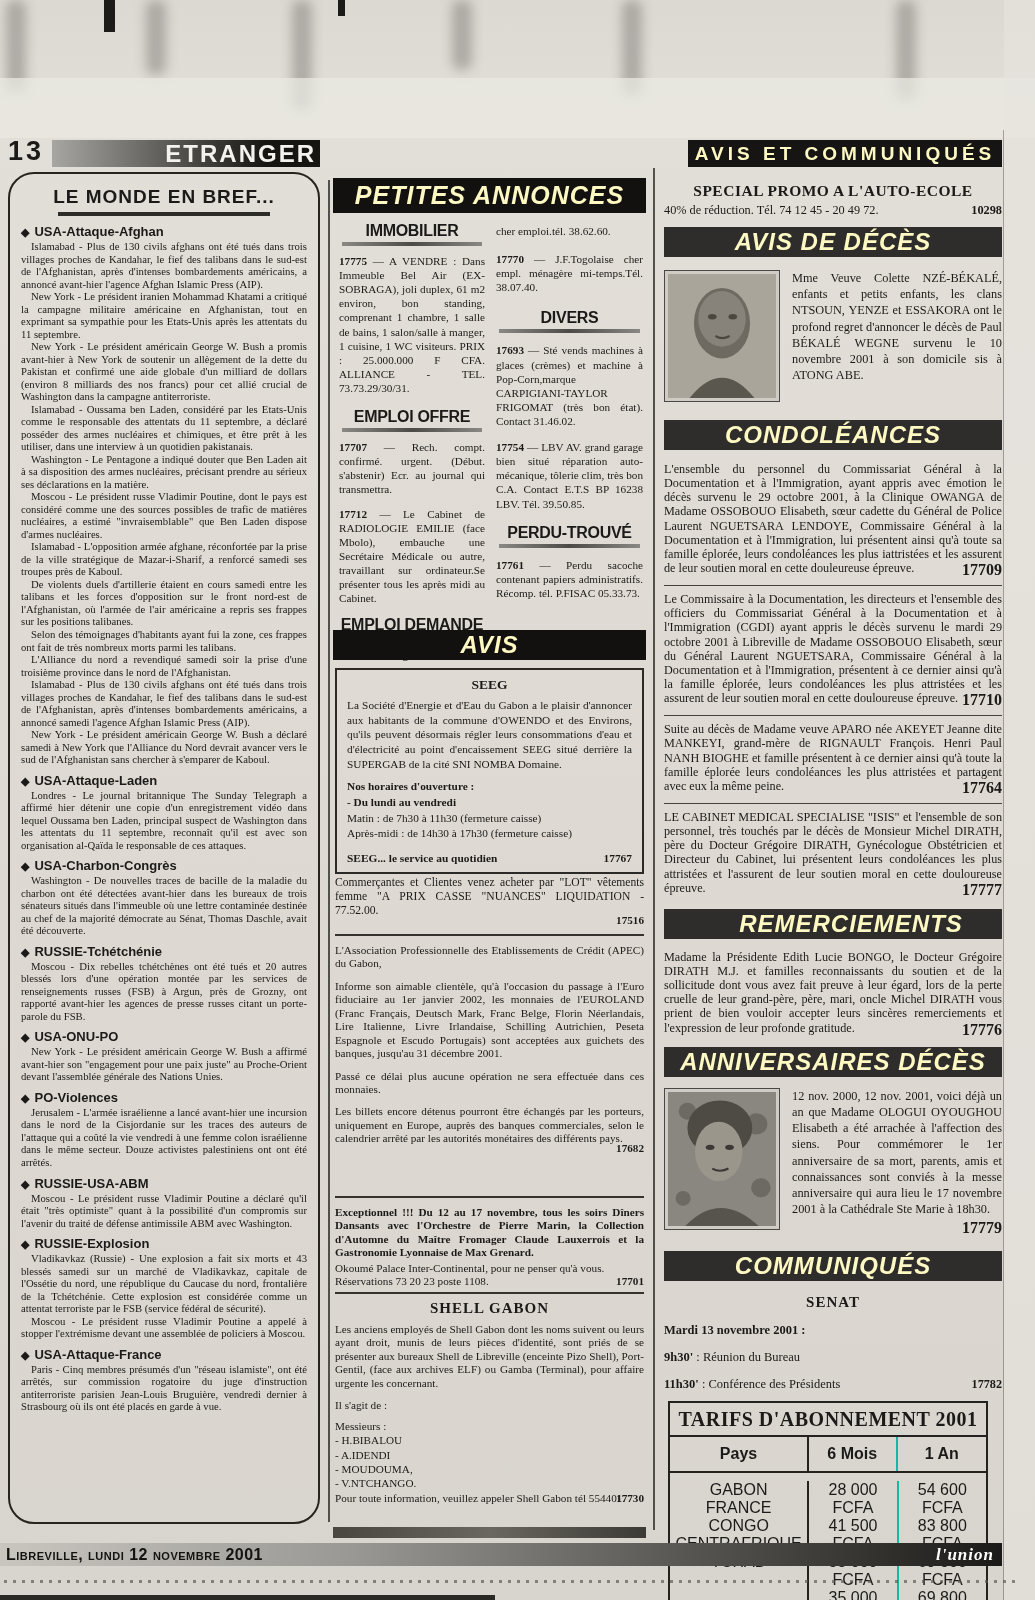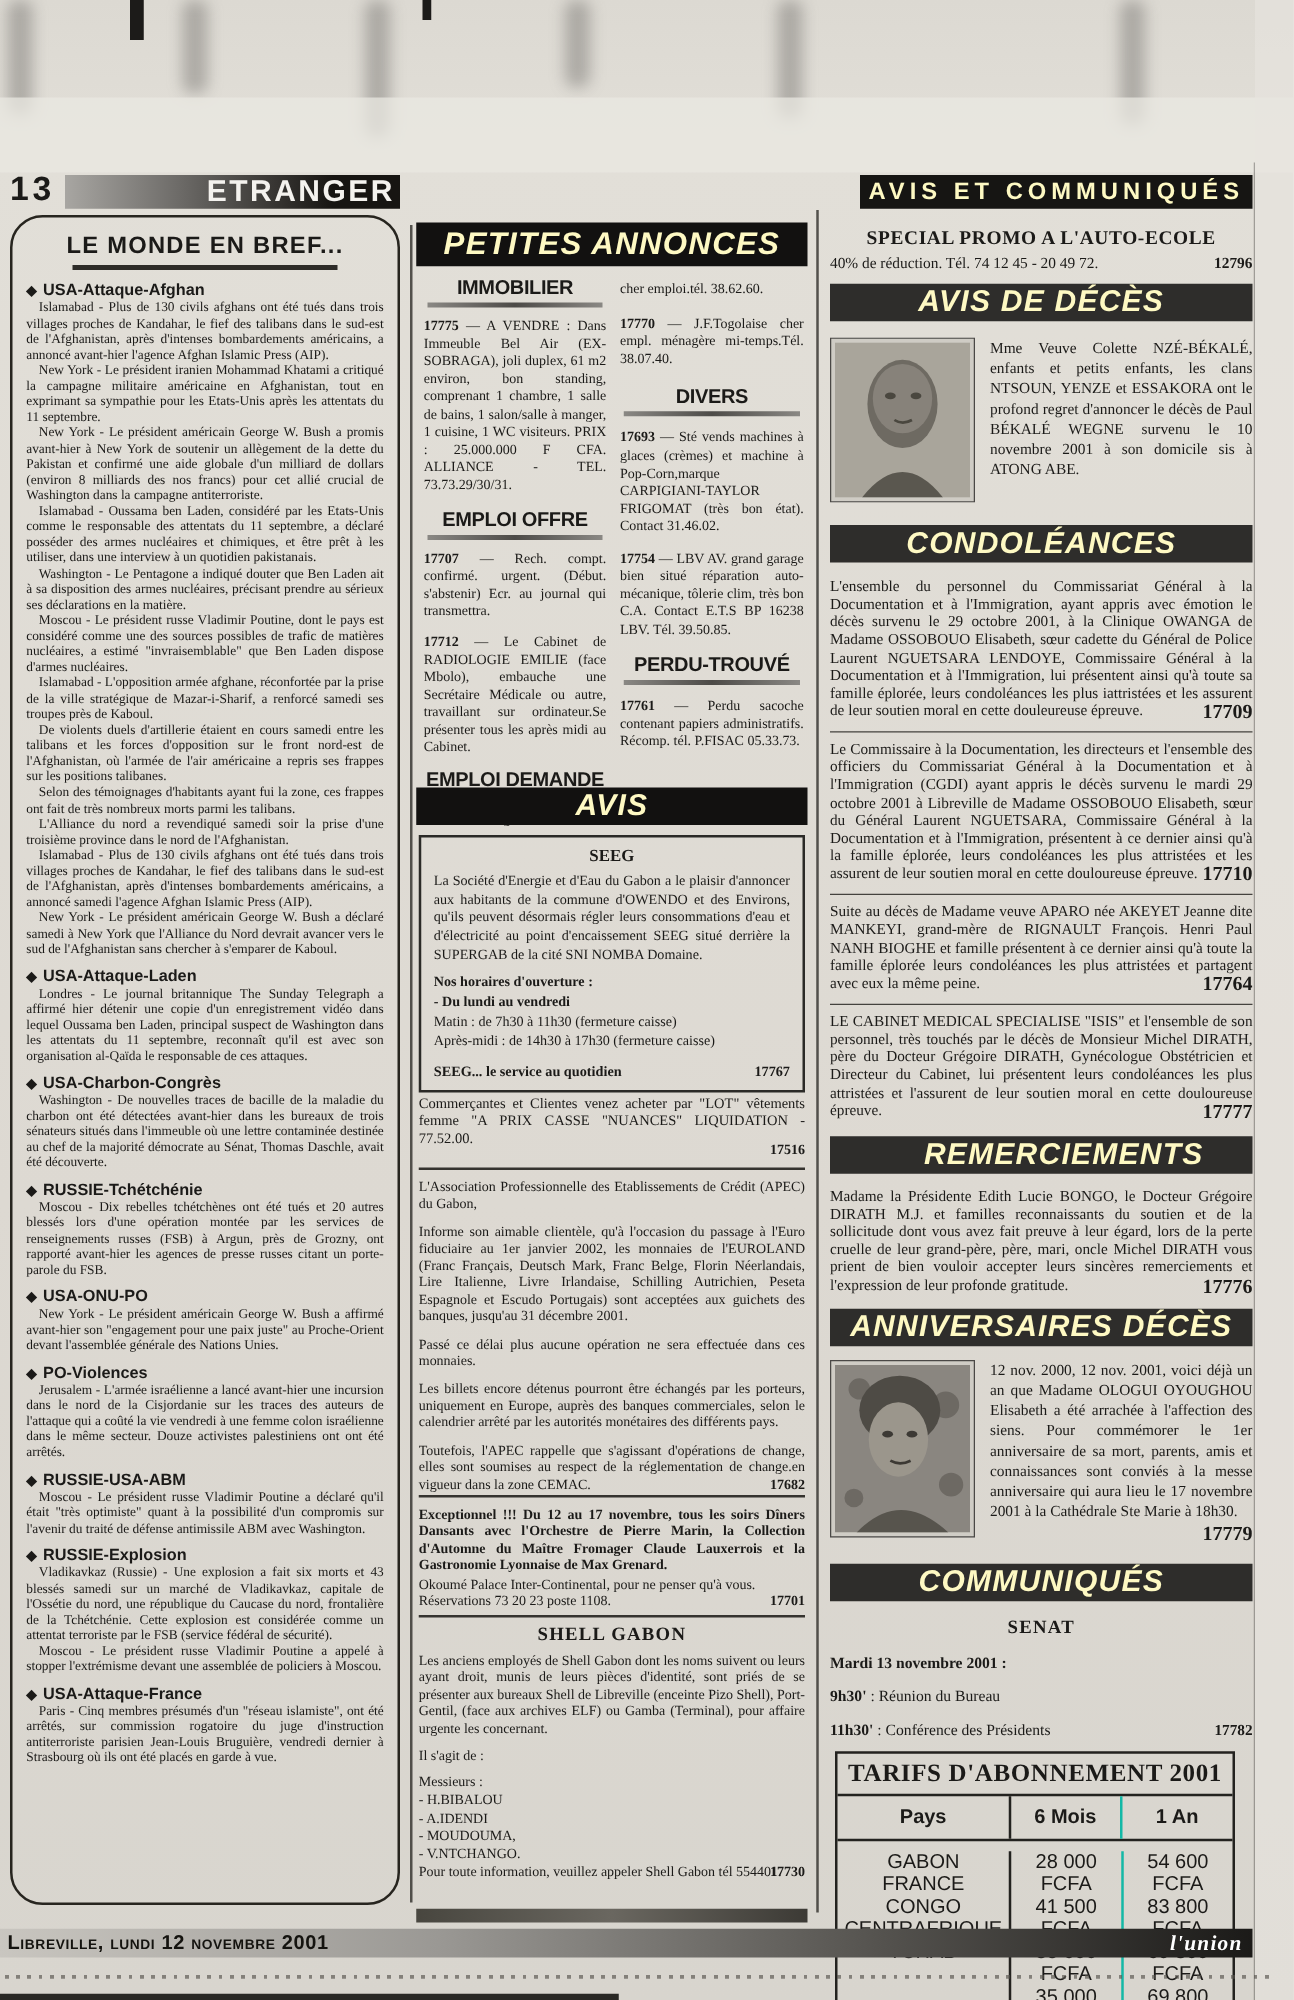--- a/index.html
+++ b/index.html
@@ -211,21 +211,20 @@
   <p class="midp" style="font-size:11.6px;">Commerçantes et Clientes venez acheter par "LOT" vêtements femme "A PRIX CASSE "NUANCES" LIQUIDATION - 77.52.00.</p>
   <div class="numline">17516</div>
 </div>
 <hr class="abs divline" style="left:335px;top:934px;width:309px;">
 
 <div class="abs" style="left:335px;top:944px;width:309px;">
   <p class="midp">L'Association Professionnelle des Etablissements de Crédit (APEC) du Gabon,</p>
   <p class="midp">Informe son aimable clientèle, qu'à l'occasion du passage à l'Euro fiduciaire au 1er janvier 2002, les monnaies de l'EUROLAND (Franc Français, Deutsch Mark, Franc Belge, Florin Néerlandais, Lire Italienne, Livre Irlandaise, Schilling Autrichien, Peseta Espagnole et Escudo Portugais) sont acceptées aux guichets des banques, jusqu'au 31 décembre 2001.</p>
   <p class="midp">Passé ce délai plus aucune opération ne sera effectuée dans ces monnaies.</p>
   <p class="midp">Les billets encore détenus pourront être échangés par les porteurs, uniquement en Europe, auprès des banques commerciales, selon le calendrier arrêté par les autorités monétaires des différents pays.</p>
-  <p class="midp" style="margin-bottom:0;">Toutefois, l'APEC rappelle que s'agissant d'opérations de change, elles sont soumises au respect de la réglementation de change.en vigueur dans la zone CEMAC.</p>
   <div class="numline">17682</div>
 </div>
 <hr class="abs divline" style="left:335px;top:1196px;width:309px;">
 
 <div class="abs" style="left:335px;top:1206px;width:309px;">
   <p class="midp" style="font-weight:bold;margin-bottom:2px;">Exceptionnel !!! Du 12 au 17 novembre, tous les soirs Dîners Dansants avec l'Orchestre de Pierre Marin, la Collection d'Automne du Maître Fromager Claude Lauxerrois et la Gastronomie Lyonnaise de Max Grenard.</p>
   <p class="midp" style="margin-bottom:0;">Okoumé Palace Inter-Continental, pour ne penser qu'à vous.</p>
   <div class="flexline" style="font-size:11.2px;">
     <span>Réservations 73 20 23 poste 1108.</span>
     <b>17701</b>
@@ -244,21 +243,21 @@
   <div class="midp" style="margin-bottom:1px;">- V.NTCHANGO.</div>
   <p class="midp" style="margin-bottom:0;">Pour toute information, veuillez appeler Shell Gabon tél 554401.</p>
   <div class="numline">17730</div>
 </div>
 <div class="midbotbar"></div>
 
 <div class="rcol">
   <div class="promo-title">SPECIAL PROMO A L'AUTO-ECOLE</div>
   <div class="promo-line">
     <span>40% de réduction. Tél. 74 12 45 - 20 49 72.</span>
-    <b>12796</b>
+    <b>10298</b>
   </div>
 
   <div class="banner graybanner rbanner">
     <span>AVIS DE DÉCÈS</span>
   </div>
 
   <div style="margin-top:13px;overflow:hidden;">
     <div class="photo">
       <svg viewBox="0 0 100 116" preserveAspectRatio="none">
         <rect width="100" height="116" fill="#b7b3aa"></rect>

